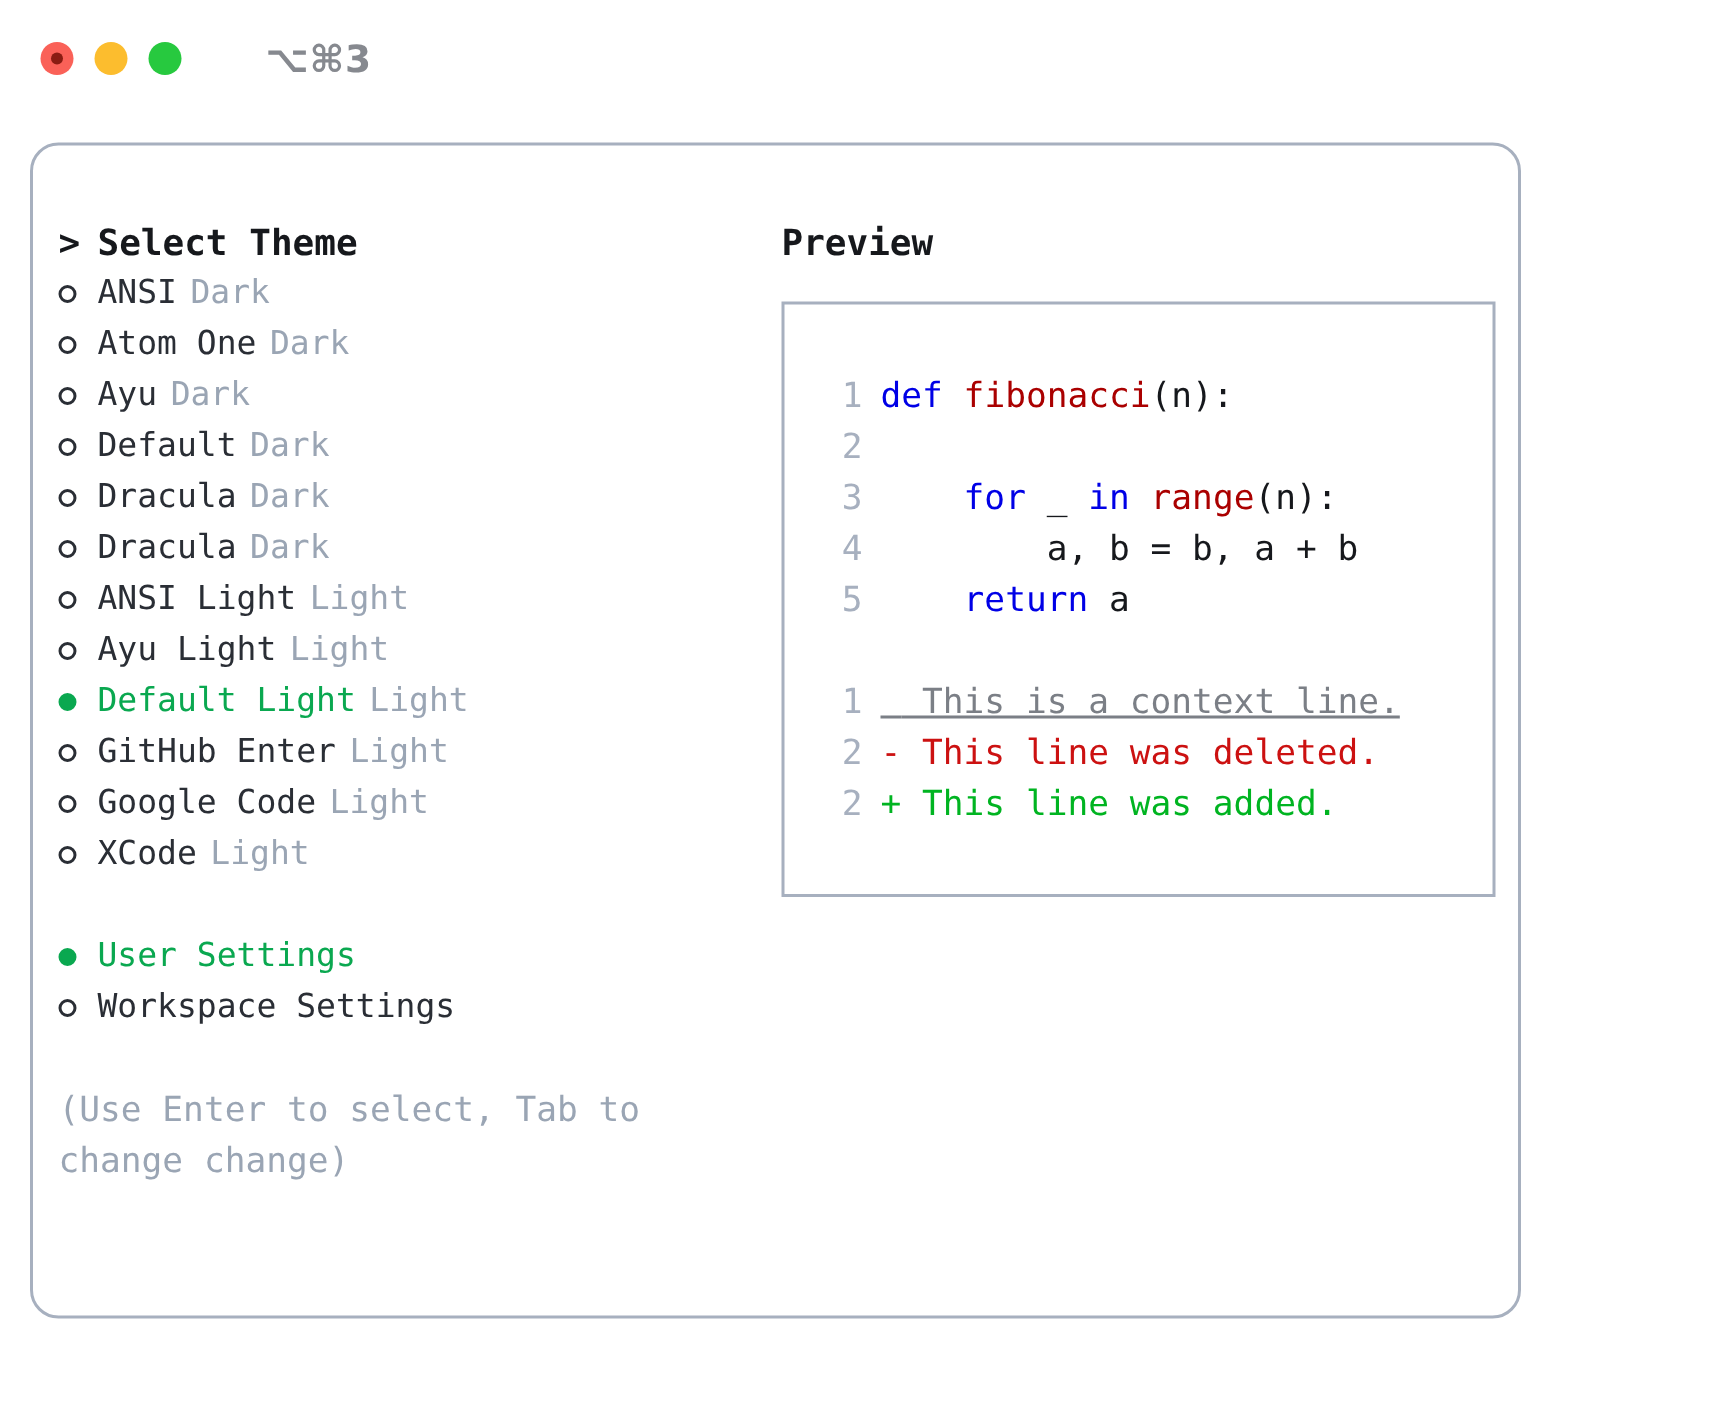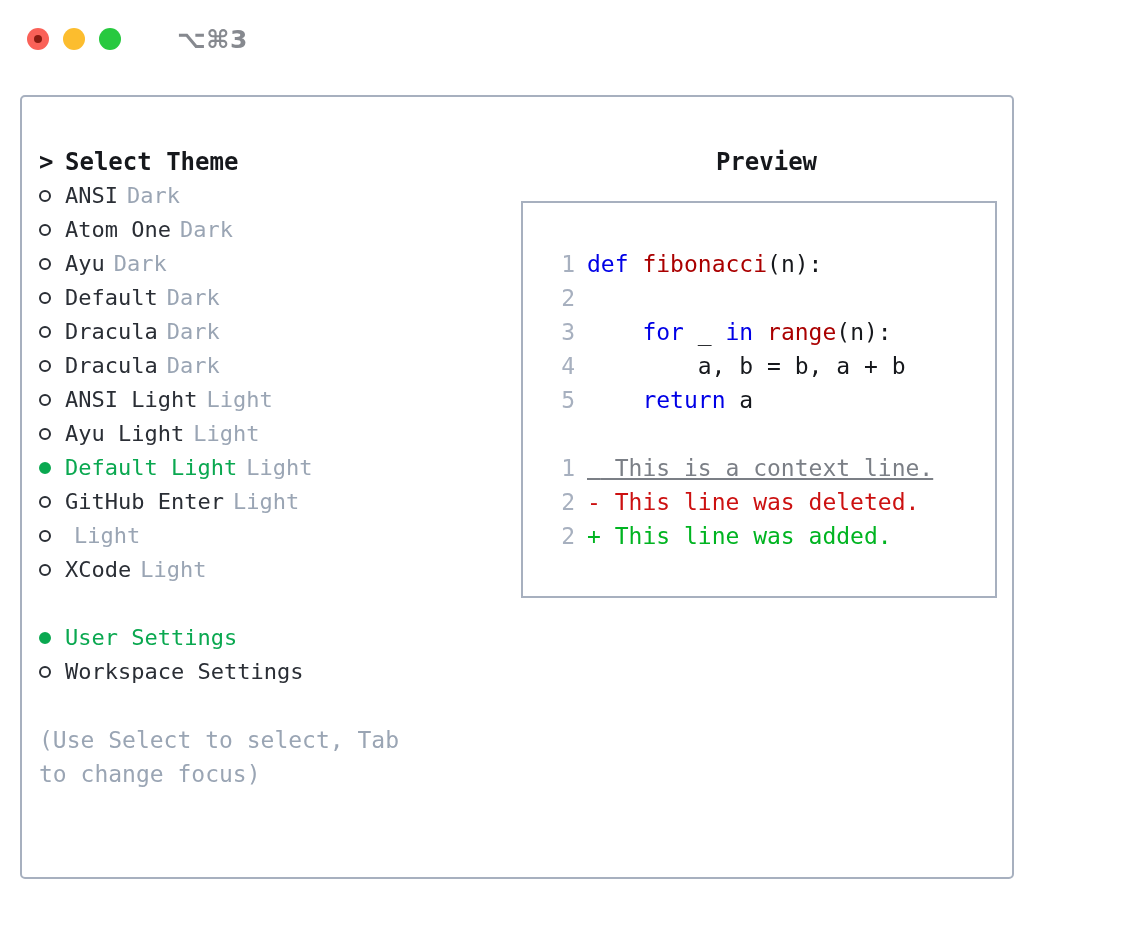--- a/index.html
+++ b/index.html
@@ -67,21 +67,21 @@
   }
 
   
   .card {
     position: absolute;
     left: 20px;
     top: 95px;
     width: 994px;
     height: 784px;
     border: 2px solid #a7b0bf;
-    border-radius: 5px;
+    border-radius: 19px;
     box-sizing: border-box;
   }
 
   .columns {
     display: flex;
     padding: 48px 0 0 0;
   }
   .col-left  { width: 462px; padding-left: 17px; }
   .col-right { flex: 1; padding-left: 20px; }
 
@@ -136,21 +136,20 @@
     line-height: 34px;
     width: 400px;
   }
 
   
   .preview-title {
     font-size: 24px;
     font-weight: bold;
     color: #16181c;
     line-height: 34px;
-    text-align: center;
   }
   .preview-box {
     margin-top: 22px;
     width: 476px;
     height: 397px;
     border: 2px solid #a7b0bf;
     box-sizing: border-box;
     padding: 44px 0 0 18px;
     background: #ffffff;
   }
@@ -200,35 +199,35 @@
             <div class="opt-row"><span class="bullet"><i></i></span><span class="opt-label">ANSI</span><span class="opt-tag">Dark</span></div>
             <div class="opt-row"><span class="bullet"><i></i></span><span class="opt-label">Atom One</span><span class="opt-tag">Dark</span></div>
             <div class="opt-row"><span class="bullet"><i></i></span><span class="opt-label">Ayu</span><span class="opt-tag">Dark</span></div>
             <div class="opt-row"><span class="bullet"><i></i></span><span class="opt-label">Default</span><span class="opt-tag">Dark</span></div>
             <div class="opt-row"><span class="bullet"><i></i></span><span class="opt-label">Dracula</span><span class="opt-tag">Dark</span></div>
             <div class="opt-row"><span class="bullet"><i></i></span><span class="opt-label">Dracula</span><span class="opt-tag">Dark</span></div>
             <div class="opt-row"><span class="bullet"><i></i></span><span class="opt-label">ANSI Light</span><span class="opt-tag">Light</span></div>
             <div class="opt-row"><span class="bullet"><i></i></span><span class="opt-label">Ayu Light</span><span class="opt-tag">Light</span></div>
             <div class="opt-row selected"><span class="bullet"><i></i></span><span class="opt-label">Default Light</span><span class="opt-tag">Light</span></div>
             <div class="opt-row"><span class="bullet"><i></i></span><span class="opt-label">GitHub Enter</span><span class="opt-tag">Light</span></div>
-            <div class="opt-row"><span class="bullet"><i></i></span><span class="opt-tag">Light</span></div>
+            <div class="opt-row"><span class="bullet"><i></i></span><span class="opt-label">Google Code</span><span class="opt-tag">Light</span></div>
             <div class="opt-row"><span class="bullet"><i></i></span><span class="opt-label">XCode</span><span class="opt-tag">Light</span></div>
           </div>
 
         <div class="spacer"></div>
 
 
         <div id="apply-list">
             <div class="opt-row selected"><span class="bullet"><i></i></span><span class="opt-label">User Settings</span></div>
             <div class="opt-row"><span class="bullet"><i></i></span><span class="opt-label">Workspace Settings</span></div>
           </div>
 
         <div class="spacer"></div>
 
-        <div class="hint">(Use Select to select, Tab to change focus)</div>
+        <div class="hint">(Use Enter to select, Tab to change change)</div>
       </div>
 
       <div class="col-right">
         <div class="preview-title">Preview</div>
         <div class="preview-box">
           <div id="code-block">
               <div class="code-line"><span class="lineno">1</span><span class="code-text"><span class="tok-kw">def</span><span class="tok-plain"> </span><span class="tok-fn">fibonacci</span><span class="tok-plain">(n):</span></span></div>
               <div class="code-line"><span class="lineno">2</span></div>
               <div class="code-line"><span class="lineno">3</span><span class="code-text"><span class="tok-plain">    </span><span class="tok-kw">for</span><span class="tok-plain"> _ </span><span class="tok-kw">in</span><span class="tok-plain"> </span><span class="tok-fn">range</span><span class="tok-plain">(n):</span></span></div>
               <div class="code-line"><span class="lineno">4</span><span class="code-text"><span class="tok-plain">        a, b = b, a + b</span></span></div>

